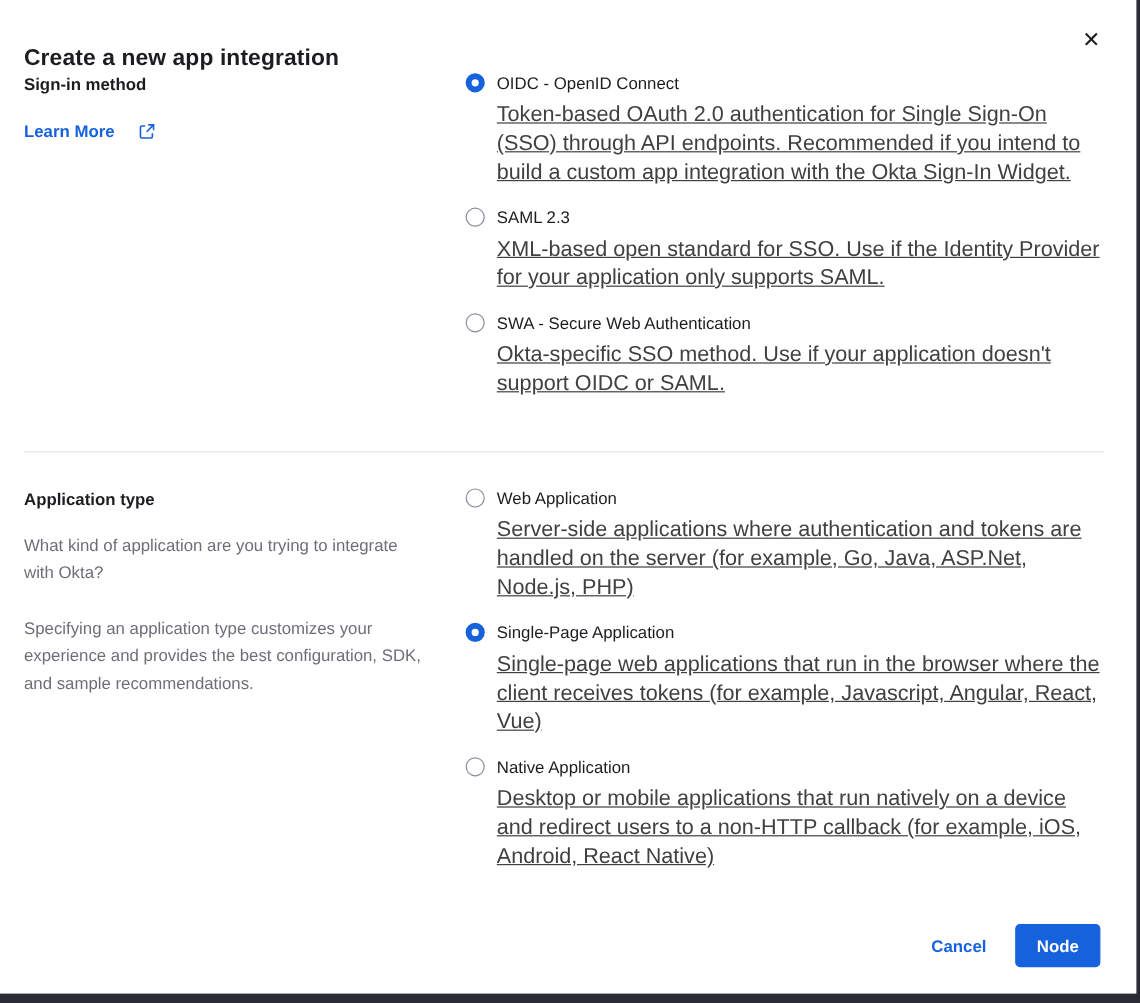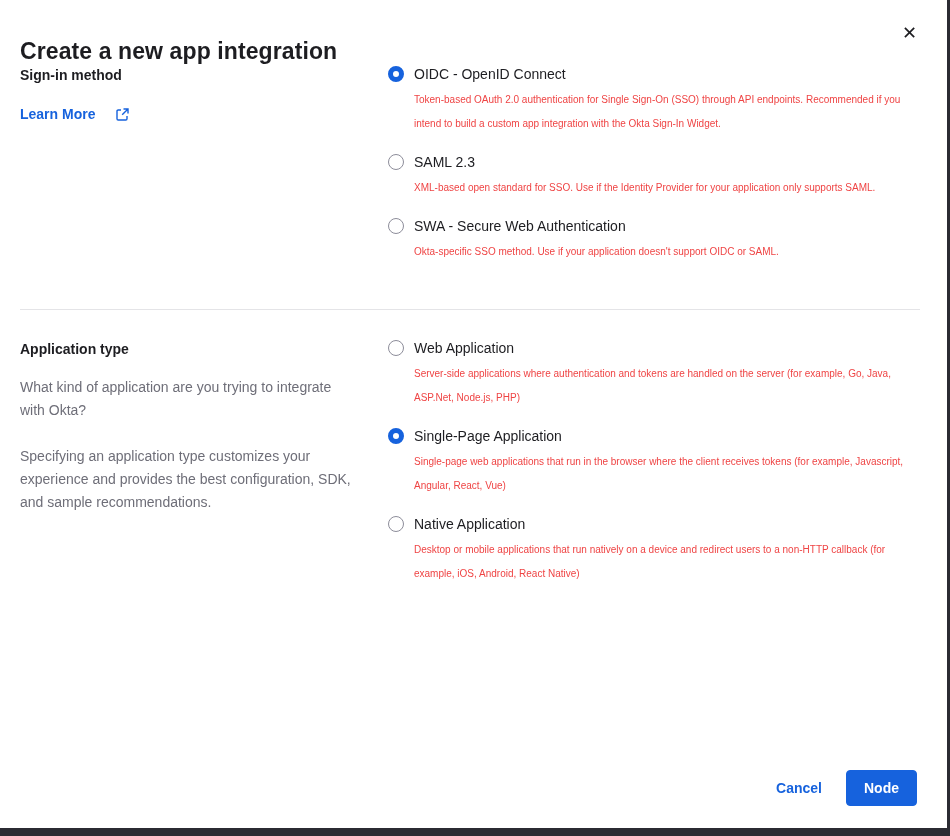--- a/index.html
+++ b/index.html
@@ -19,21 +19,21 @@
   .close-btn {
     position: absolute;
     top: 20px; right: 26px;
     background: none; border: none;
     font-size: 18px; line-height: 1;
     color: #1d1d21;
     cursor: pointer;
     padding: 4px;
   }
   h1.dialog-title {
-    font-size: 23px;
+    font-size: 19px;
     font-weight: bold;
     color: #1d1d21;
     letter-spacing: 0.1px;
     margin-top: 8px;
   }
   .section {
     display: grid;
     grid-template-columns: 350px 1fr;
     column-gap: 18px;
   }
@@ -81,25 +81,26 @@
   }
   .radio.checked {
     border: 5px solid #1662dd;
   }
   .option-label {
     font-size: 14px;
     color: #1d1d21;
     line-height: 19px;
   }
   .option-desc {
-    font-size: 10px;
+    font-size: 18px;
     line-height: 24px;
-    color: #ef4444;
+    color: #404040;
     margin-top: 4px;
     max-width: 532px;
+    text-decoration: underline;
   }
   .divider {
     border: none;
     border-top: 1px solid #e4e4e7;
     margin: 45px 0 0 0;
     width: 900px;
   }
   .section.second { margin-top: 29px; }
   .footer {
     position: absolute;

